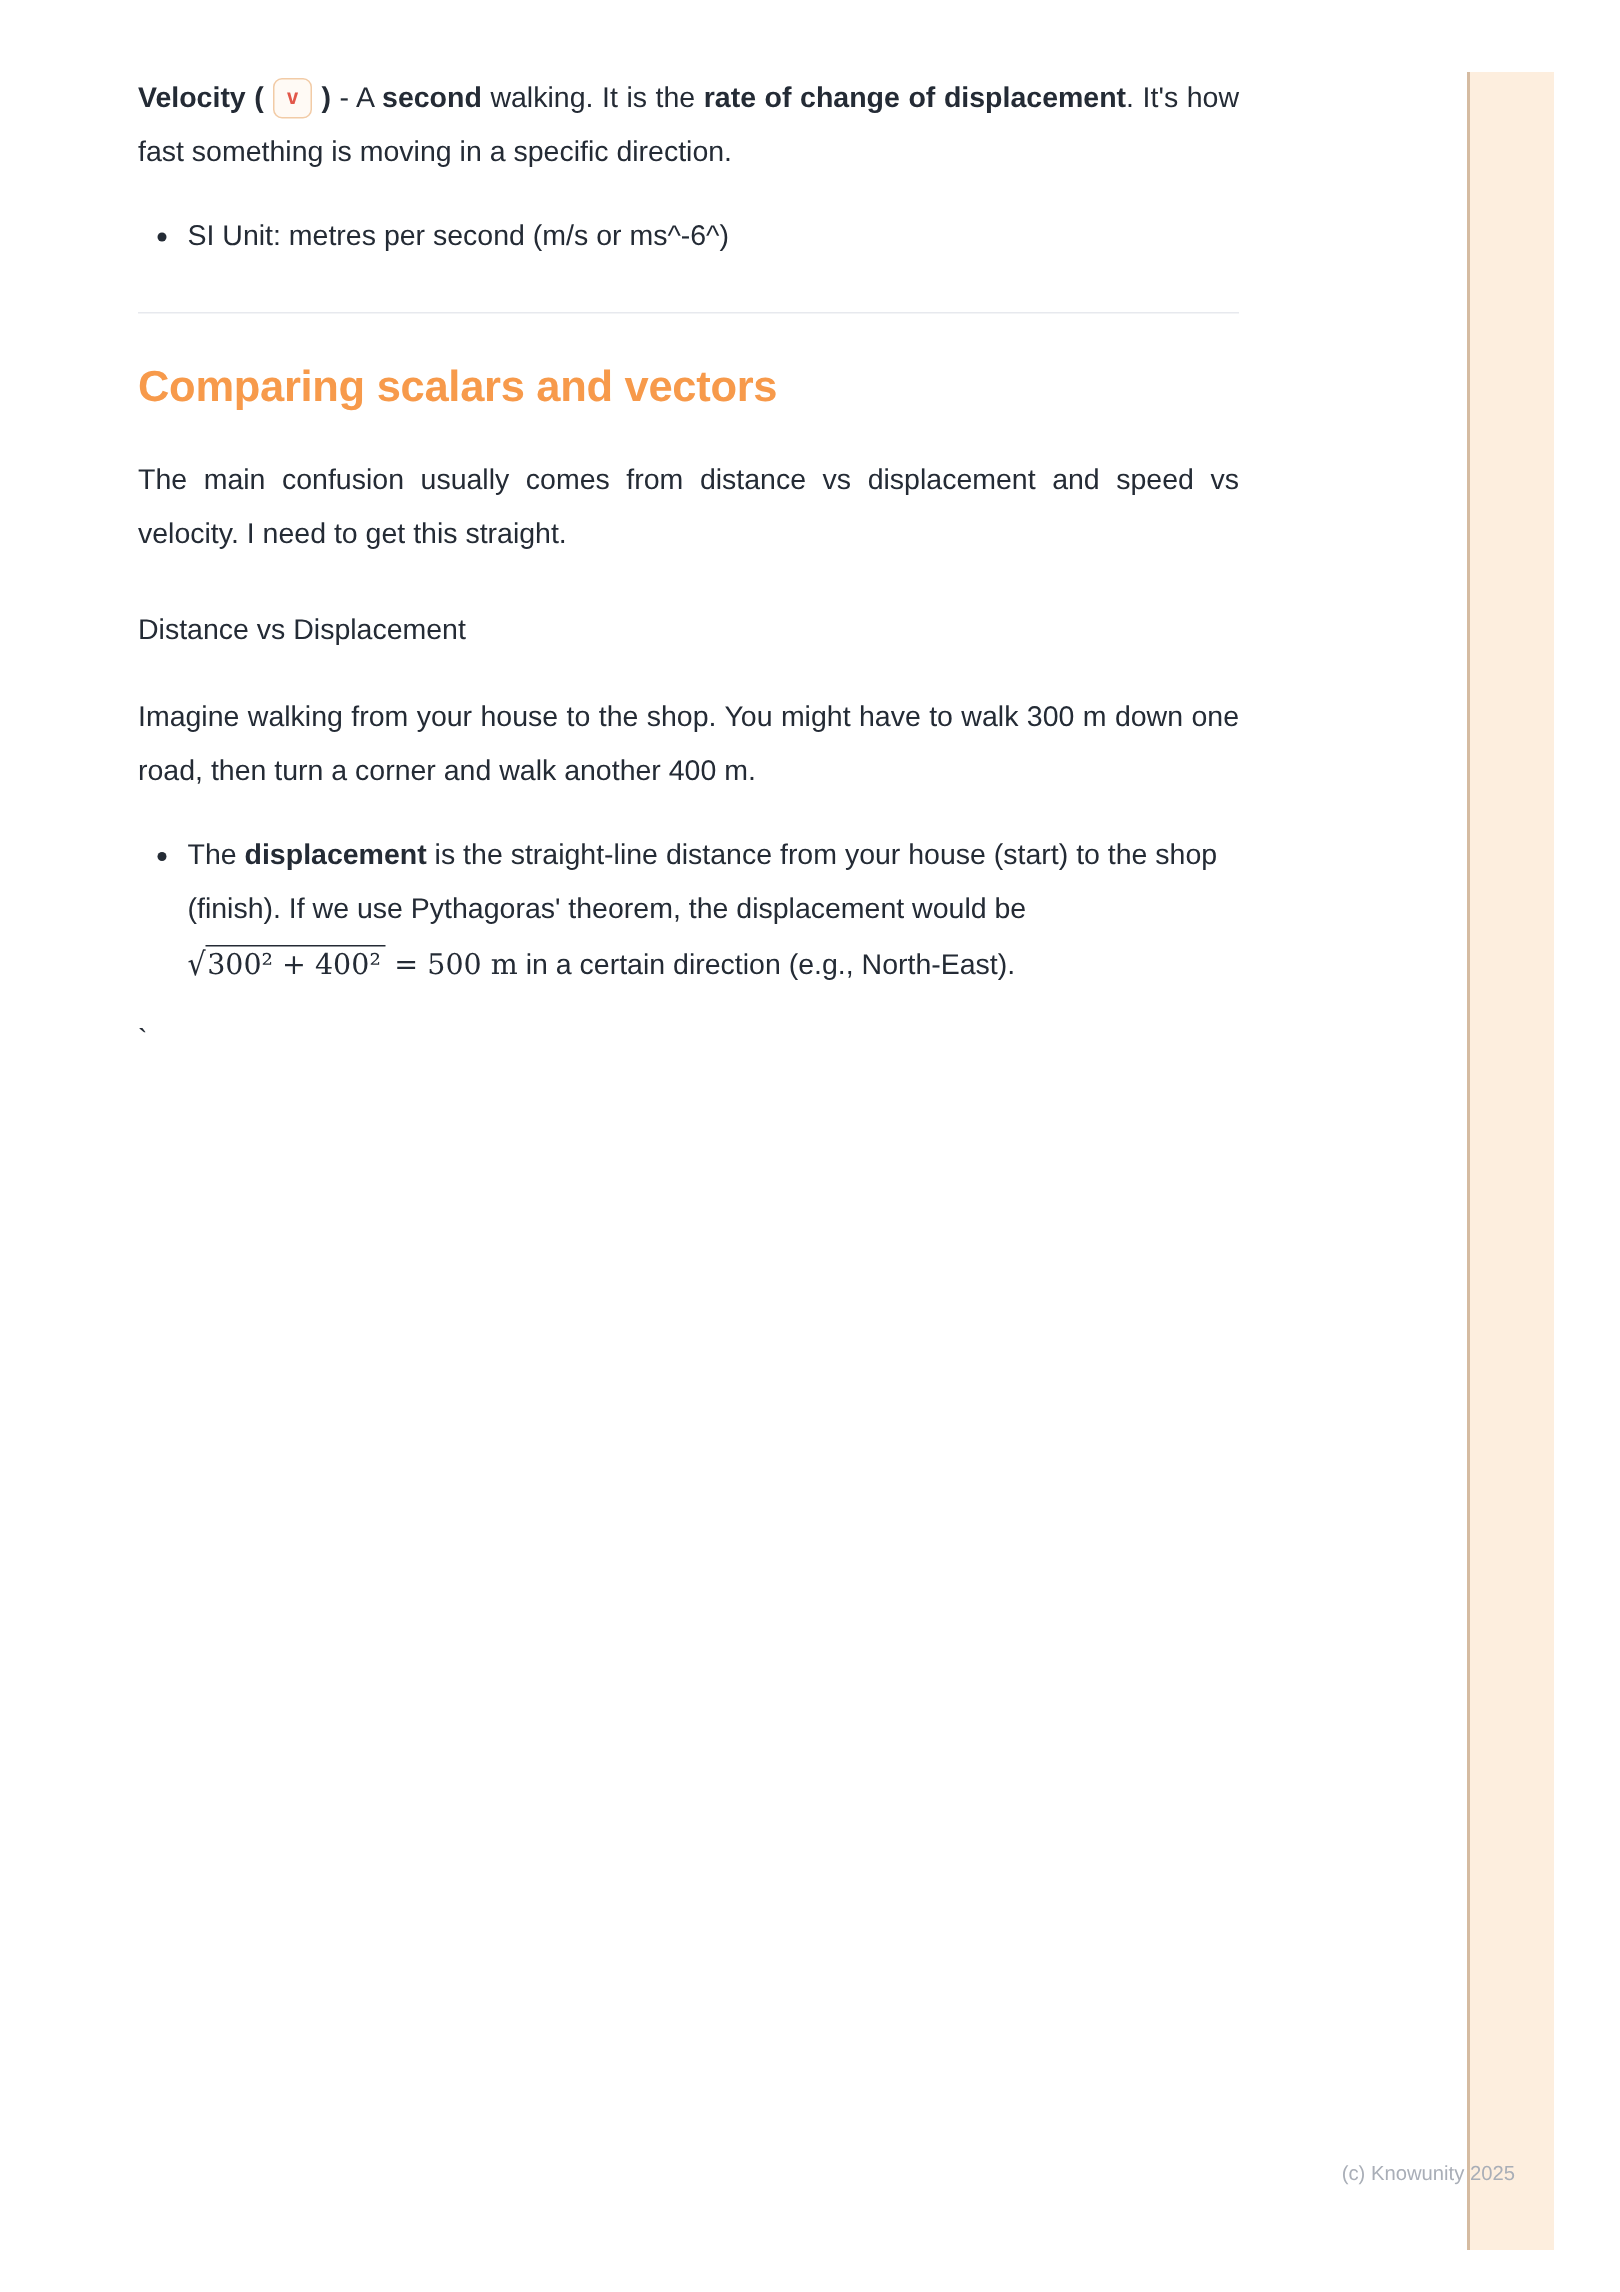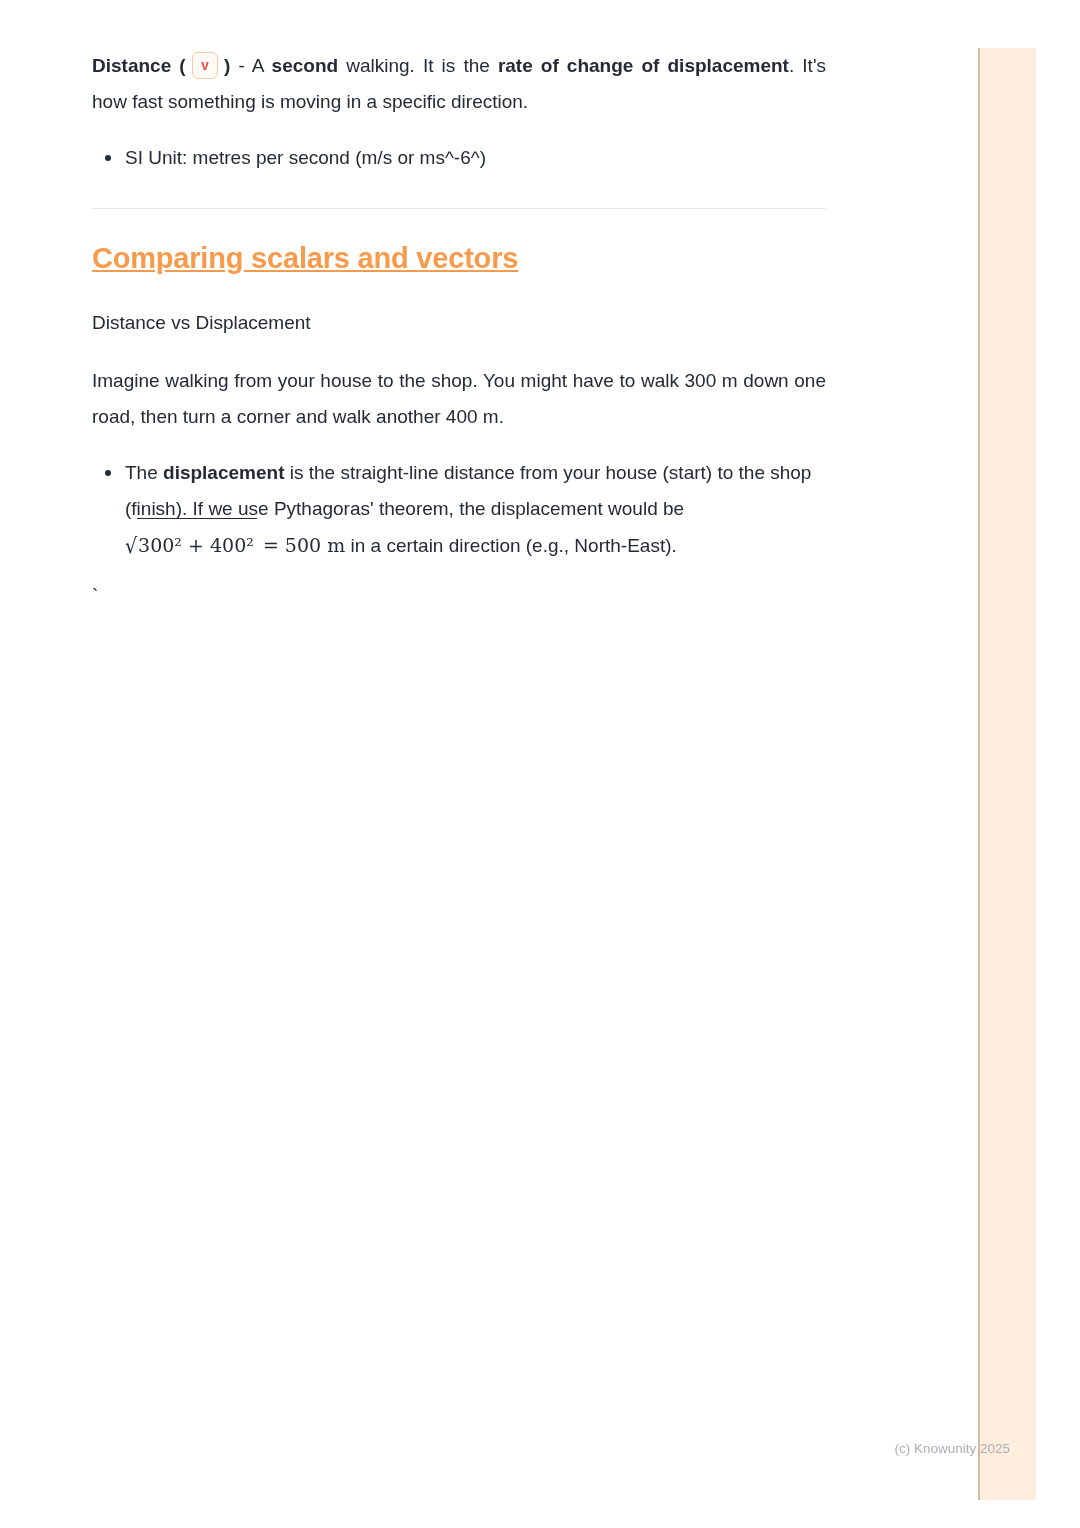--- a/index.html
+++ b/index.html
@@ -76,37 +76,36 @@
     margin: 32px 0 30px 0;
   }
 
   h2.section-heading {
     font-size: 29px;
     line-height: 38px;
     font-weight: 700;
     color: #f79a4b;
     letter-spacing: -0.2px;
     margin: 0 0 26px 0;
-    text-decoration: underline;
   }
 
   .subheading {
     font-weight: 400;
     margin: 28px 0 22px 0;
   }
 
   .math {
     font-family: "DejaVu Serif", serif;
     font-size: 19px;
     white-space: nowrap;
   }
   .sqrt-sign { display: inline-block; transform: scaleY(1.12); }
   .radicand {
     border-top: 1.4px solid #242b35;
-    padding: 15px 3px 0 1px;
+    padding: 1px 3px 0 1px;
   }
 
   .backtick { margin-top: 14px; }
 
   .footer {
     position: absolute;
     right: 70px;
     bottom: 72px;
     font-size: 13.5px;
     color: #a9aeb7;
@@ -116,30 +115,31 @@
 </style>
 </head>
 <body>
 
 <div class="page">
 
   <div class="edge-stripe"></div>
 
   <div class="content">
 
-    <p class="para justify"><strong>Distance (</strong><span class="code-badge">v</span><strong>)</strong><span> - A </span><strong>second</strong><span> walking. It is the </span><strong>rate of change of displacement</strong><span>. It's how fast something is moving in a specific direction.</span></p>
+    <p class="para justify"><strong>Velocity (</strong><span class="code-badge">v</span><strong>)</strong><span> - A </span><strong>second</strong><span> walking. It is the </span><strong>rate of change of displacement</strong><span>. It's how fast something is moving in a specific direction.</span></p>
 
     <ul class="doc-list">
       <li><span>SI Unit: metres per second (m/s or ms^-6^)</span></li>
     </ul>
 
     <hr class="divider">
 
     <h2 class="section-heading">Comparing scalars and vectors</h2>
 
+    <p class="para justify">The main confusion usually comes from distance vs displacement and speed vs velocity. I need to get this straight.</p>
 
     <p class="subheading">Distance vs Displacement</p>
 
     <p class="para justify">Imagine walking from your house to the shop. You might have to walk 300 m down one road, then turn a corner and walk another 400 m.</p>
 
     <ul class="doc-list">
       <li><span>The </span><strong>displacement</strong><span> is the straight-line distance from your house (start) to the shop (finish). If we use Pythagoras' theorem, the displacement would be </span><span class="math"><span class="sqrt-sign">√</span><span class="radicand">300² + 400²</span><span> = 500 m</span></span><span> in a certain direction (e.g., North-East).</span></li>
     </ul>
 
     <p class="backtick">`</p>

